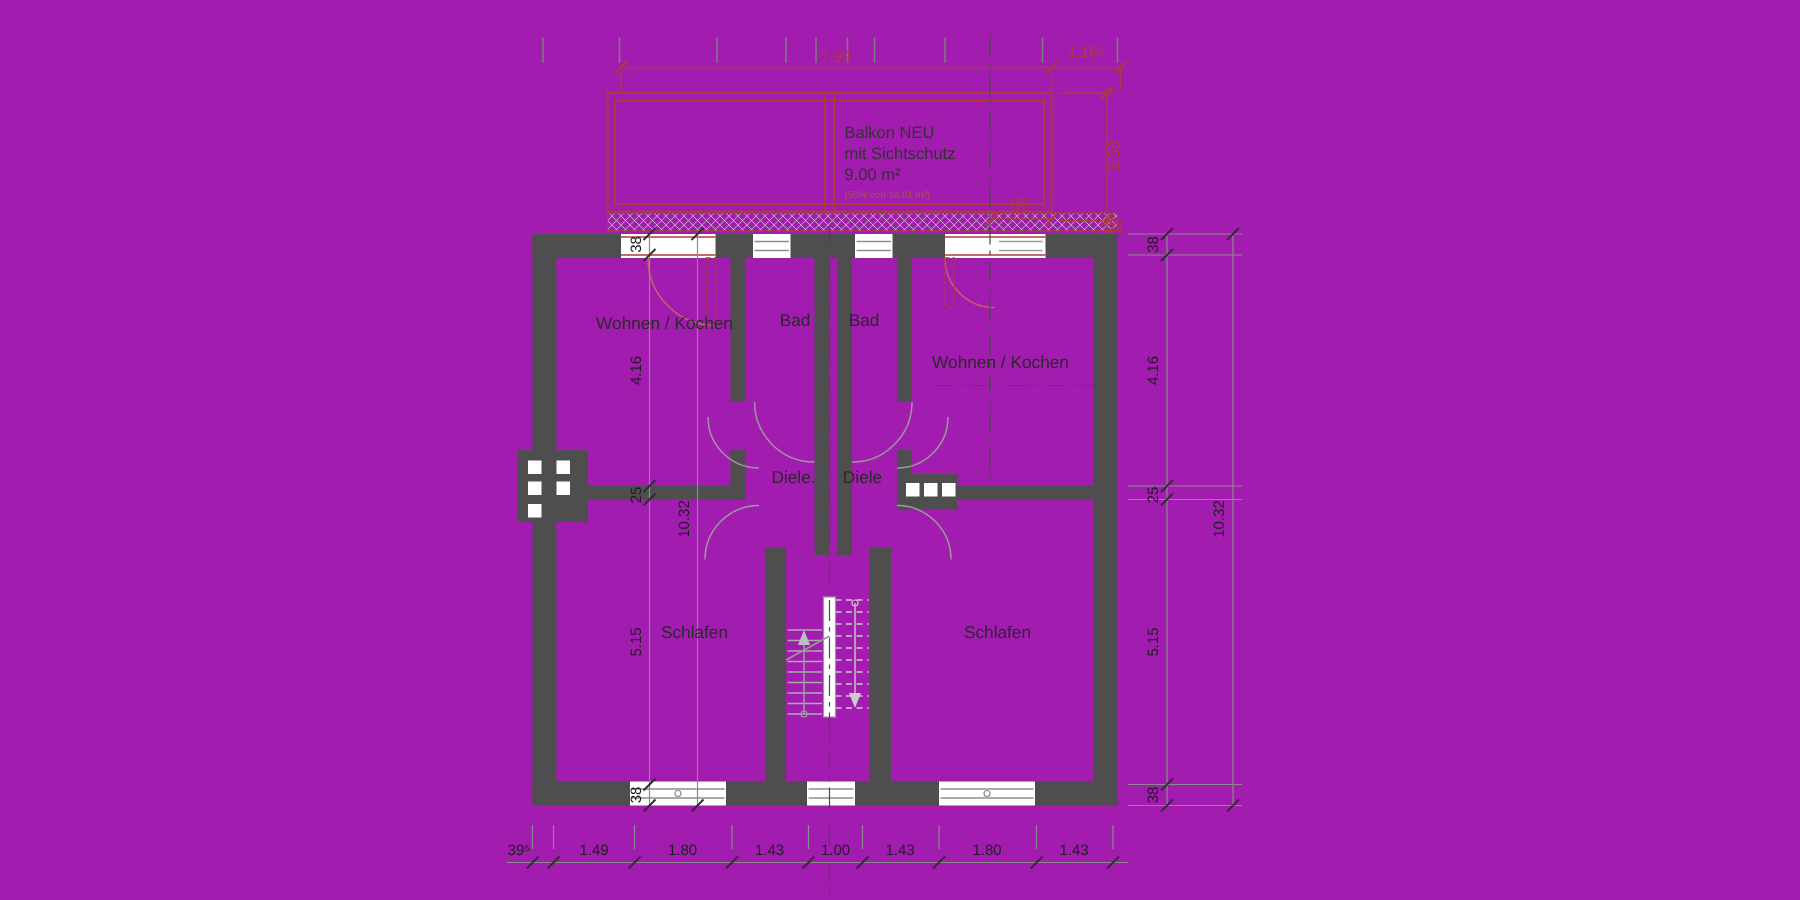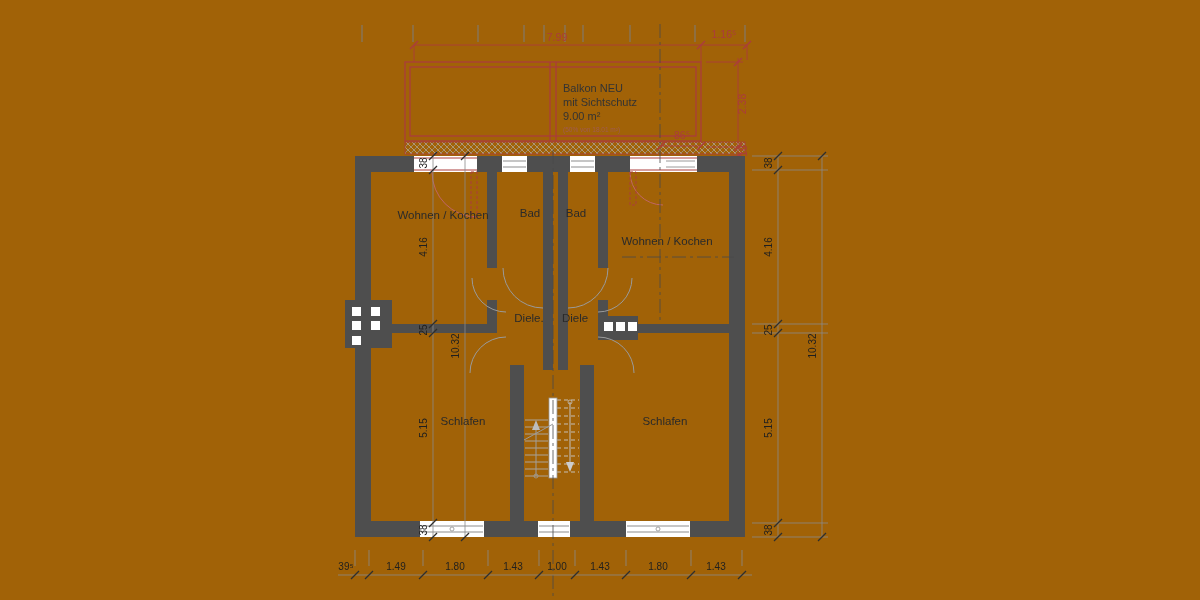--- a/index.html
+++ b/index.html
@@ -1,16 +1,16 @@
 <!DOCTYPE html>
 <html><head>
 <meta charset="utf-8">
 <style>
   html,body{margin:0;padding:0;background:#fff;}
-  #stage{position:relative;width:1200px;height:600px;background:#a16207;overflow:hidden;}
+  #stage{position:relative;width:1200px;height:600px;background:#a21caf;overflow:hidden;}
   svg{position:absolute;left:0;top:0;}
   text{font-family:"Liberation Sans","DejaVu Sans",sans-serif;fill:#222;}
   .room{font-size:11.5px;fill:#2a2a2a;}
   .dim{font-size:10px;fill:#1f1f1f;}
   .reddim{font-size:10.5px;fill:#ab3c3c;}
   .baltxt{font-size:11px;fill:#333;}
   .balnote{font-size:6.5px;fill:#a05a52;}
 </style>
 </head>
 <body>

